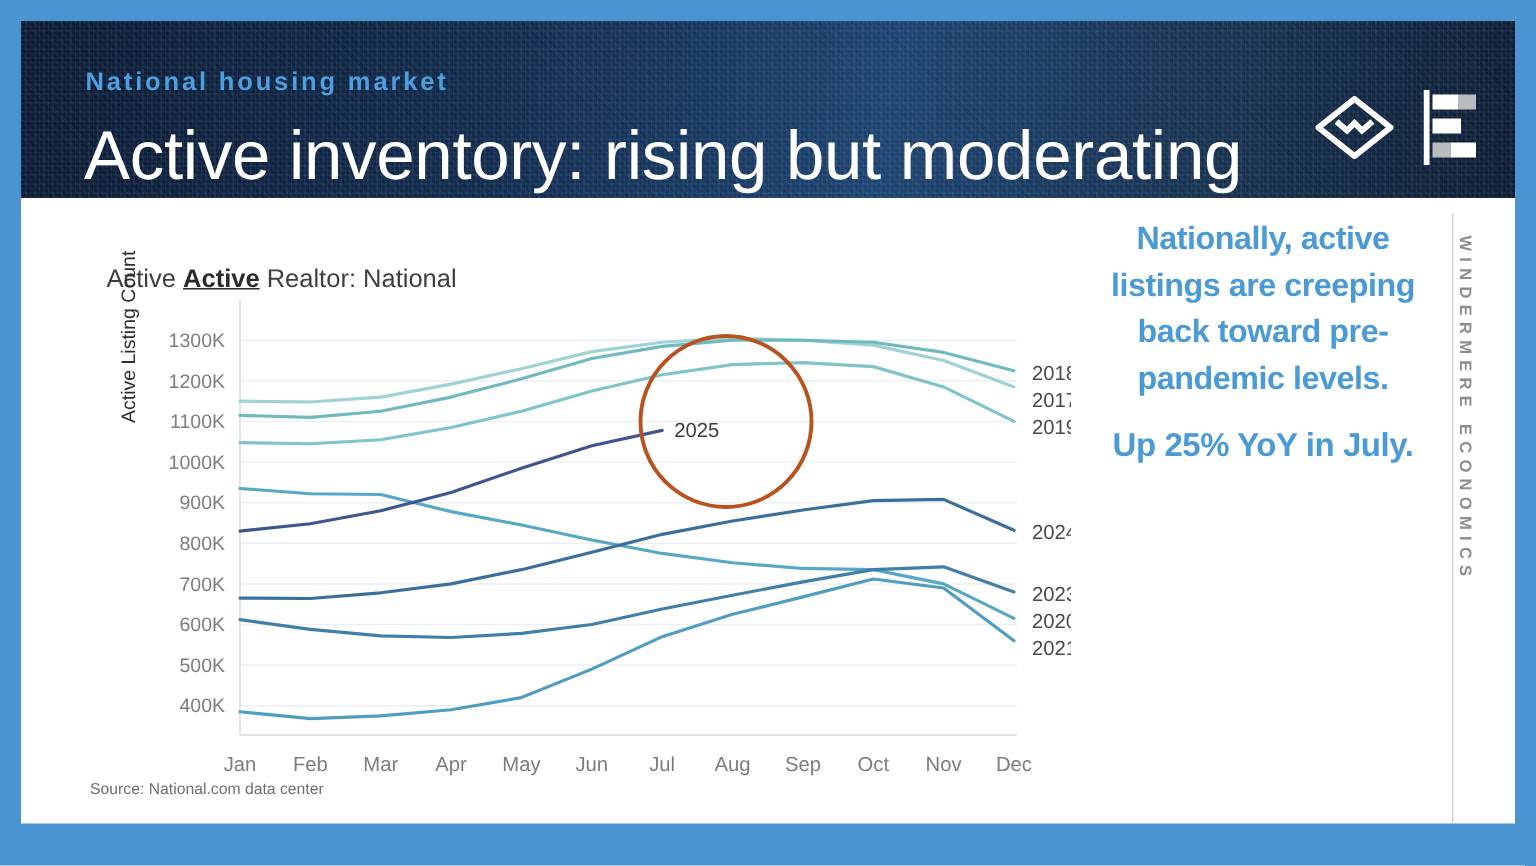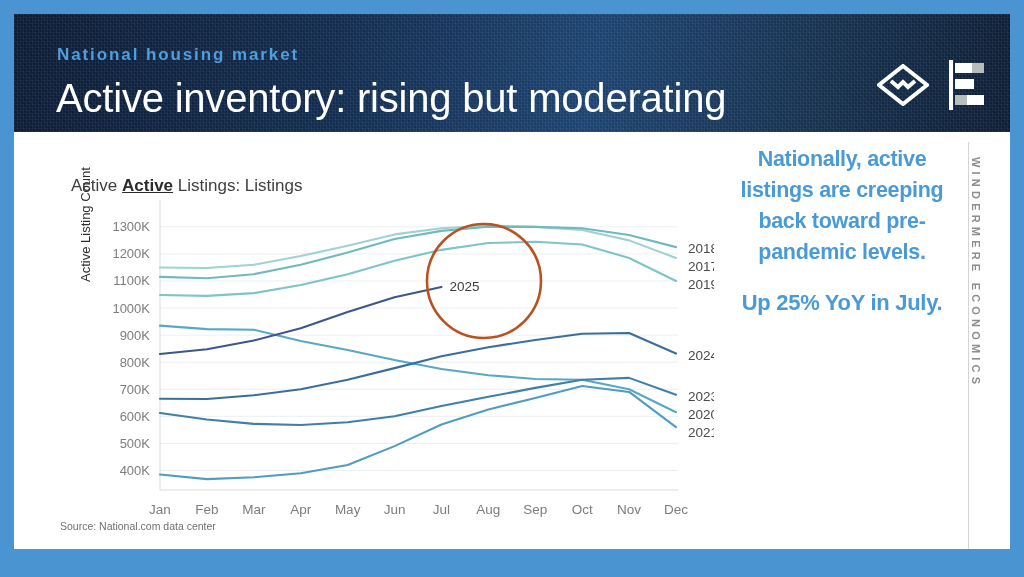--- a/index.html
+++ b/index.html
@@ -63,21 +63,21 @@
     font-size: 17px;
     font-weight: bold;
     letter-spacing: 1.9px;
     z-index: 3;
   }
   #slide-title {
     position: absolute;
     left: 42px;
     top: 62px;
     color: #ffffff;
-    font-size: 40px;
+    font-size: 46px;
     font-weight: normal;
     letter-spacing: -0.2px;
     white-space: nowrap;
     z-index: 3;
   }
 
   
   #brand-logos {
     position: absolute;
     right: 25px;
@@ -170,21 +170,21 @@
     text-align: center;
     color: #4a9ad6;
     font-weight: bold;
   }
   #callout-main {
     font-size: 21.5px;
     line-height: 31px;
     letter-spacing: -0.3px;
   }
   #callout-sub {
-    margin-top: 22px;
+    margin-top: 16px;
     font-size: 22px;
     letter-spacing: -0.3px;
   }
 
   #vdivider {
     position: absolute;
     left: 954px;
     top: 128px;
     width: 1px;
     height: 408px;
@@ -234,21 +234,21 @@
           <rect x="23" y="3" width="12" height="10" fill="#b9bcbf"></rect>
           <rect x="6" y="19" width="19" height="10" fill="#ffffff"></rect>
           <rect x="6" y="35" width="12" height="10" fill="#b9bcbf"></rect>
           <rect x="18" y="35" width="17" height="10" fill="#ffffff"></rect>
         </svg>
       </div>
     </div>
 
     <div id="chart-panel">
 
-      <div id="chart-title"><span>Active </span><span class="emph">Active</span><span> Listings: Listings</span></div>
+      <div id="chart-title"><span>Active </span><span class="emph">Active</span><span> Realtor: National</span></div>
 
       <div id="y-axis-title">Active Listing Count</div>
 
       <svg id="plot-svg" width="700" height="417">
           <line x1="146" y1="338.4646464646465" x2="664" y2="338.4646464646465" class="gridline"></line>
           <text x="136" y="342.9646464646465" class="ytick">400K</text>
           <line x1="146" y1="311.3939393939394" x2="664" y2="311.3939393939394" class="gridline"></line>
           <text x="136" y="315.8939393939394" class="ytick">500K</text>
           <line x1="146" y1="284.32323232323233" x2="664" y2="284.32323232323233" class="gridline"></line>
           <text x="136" y="288.82323232323233" class="ytick">600K</text>

